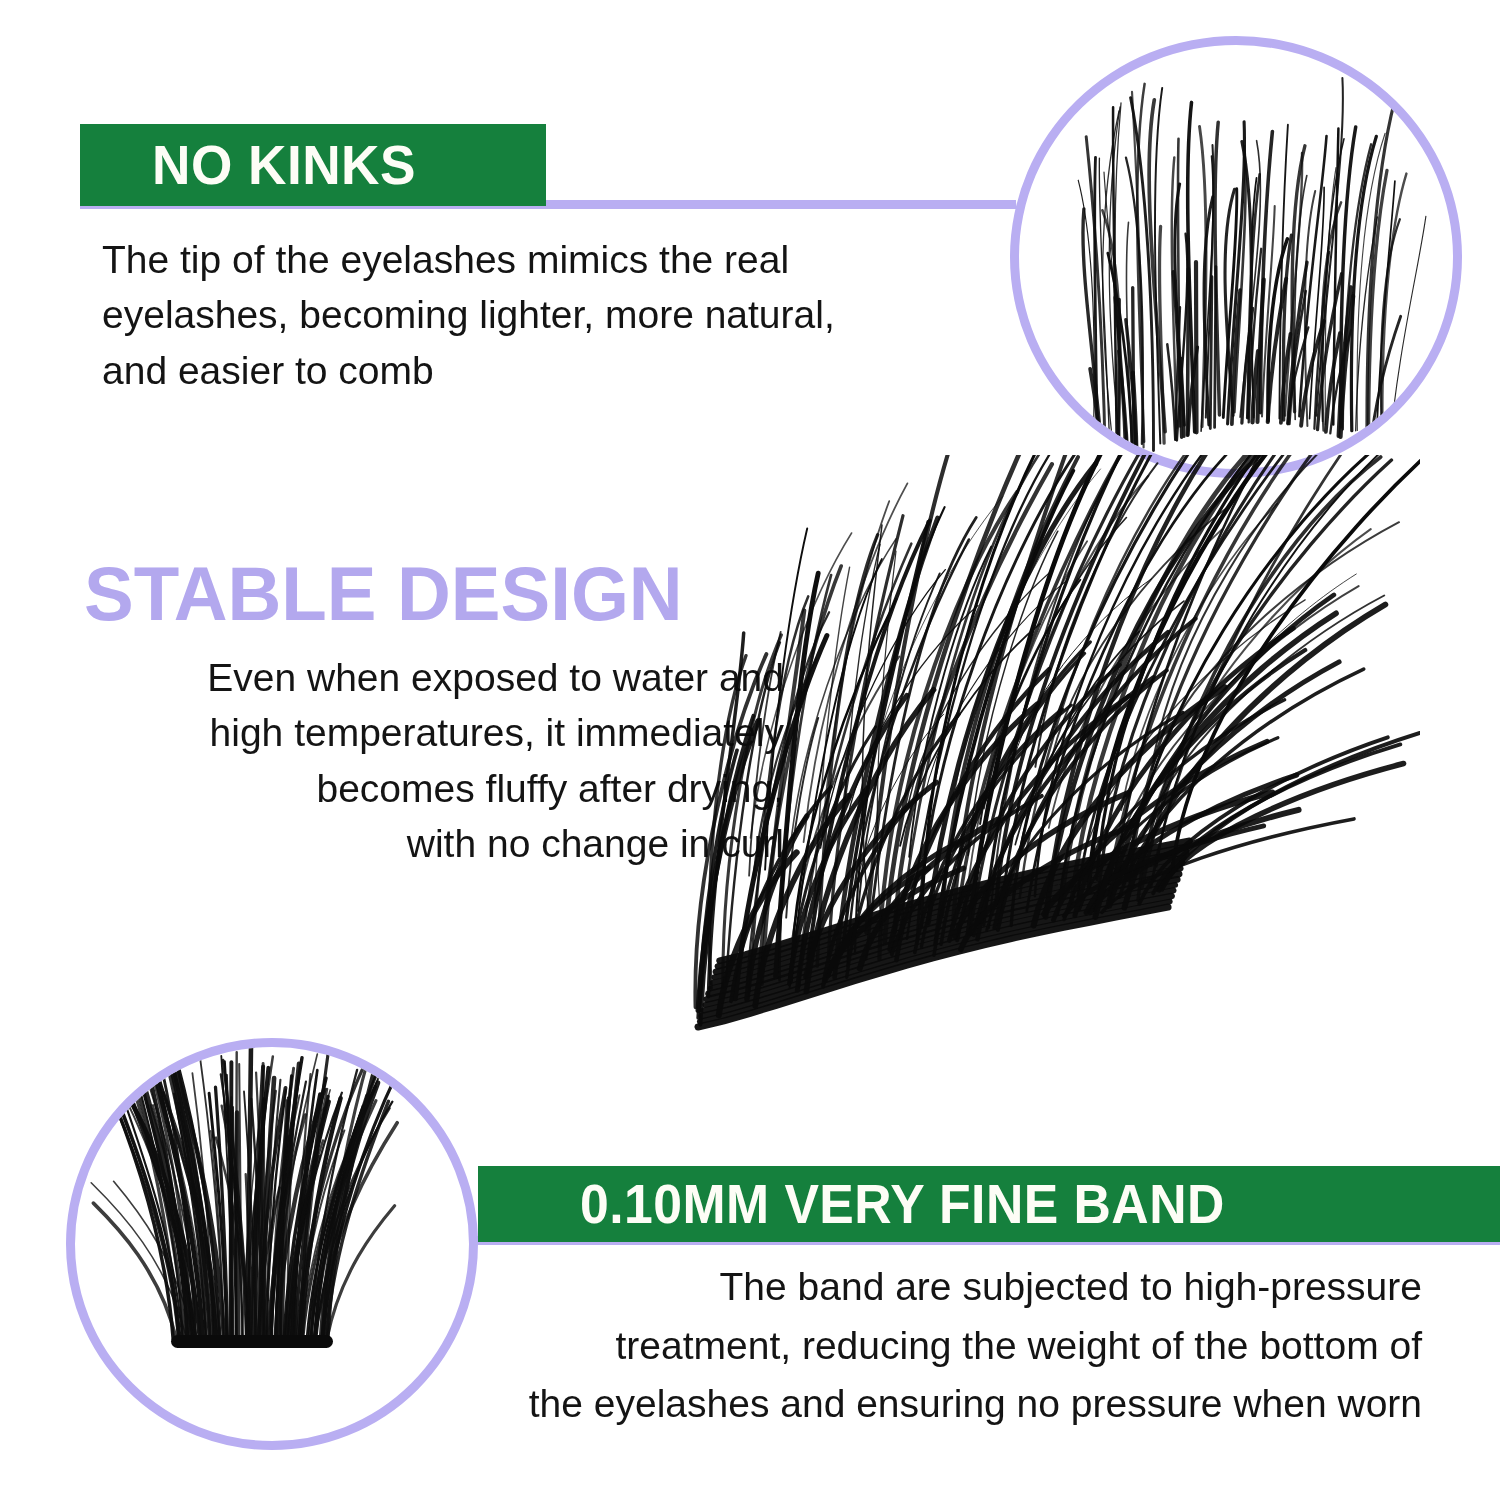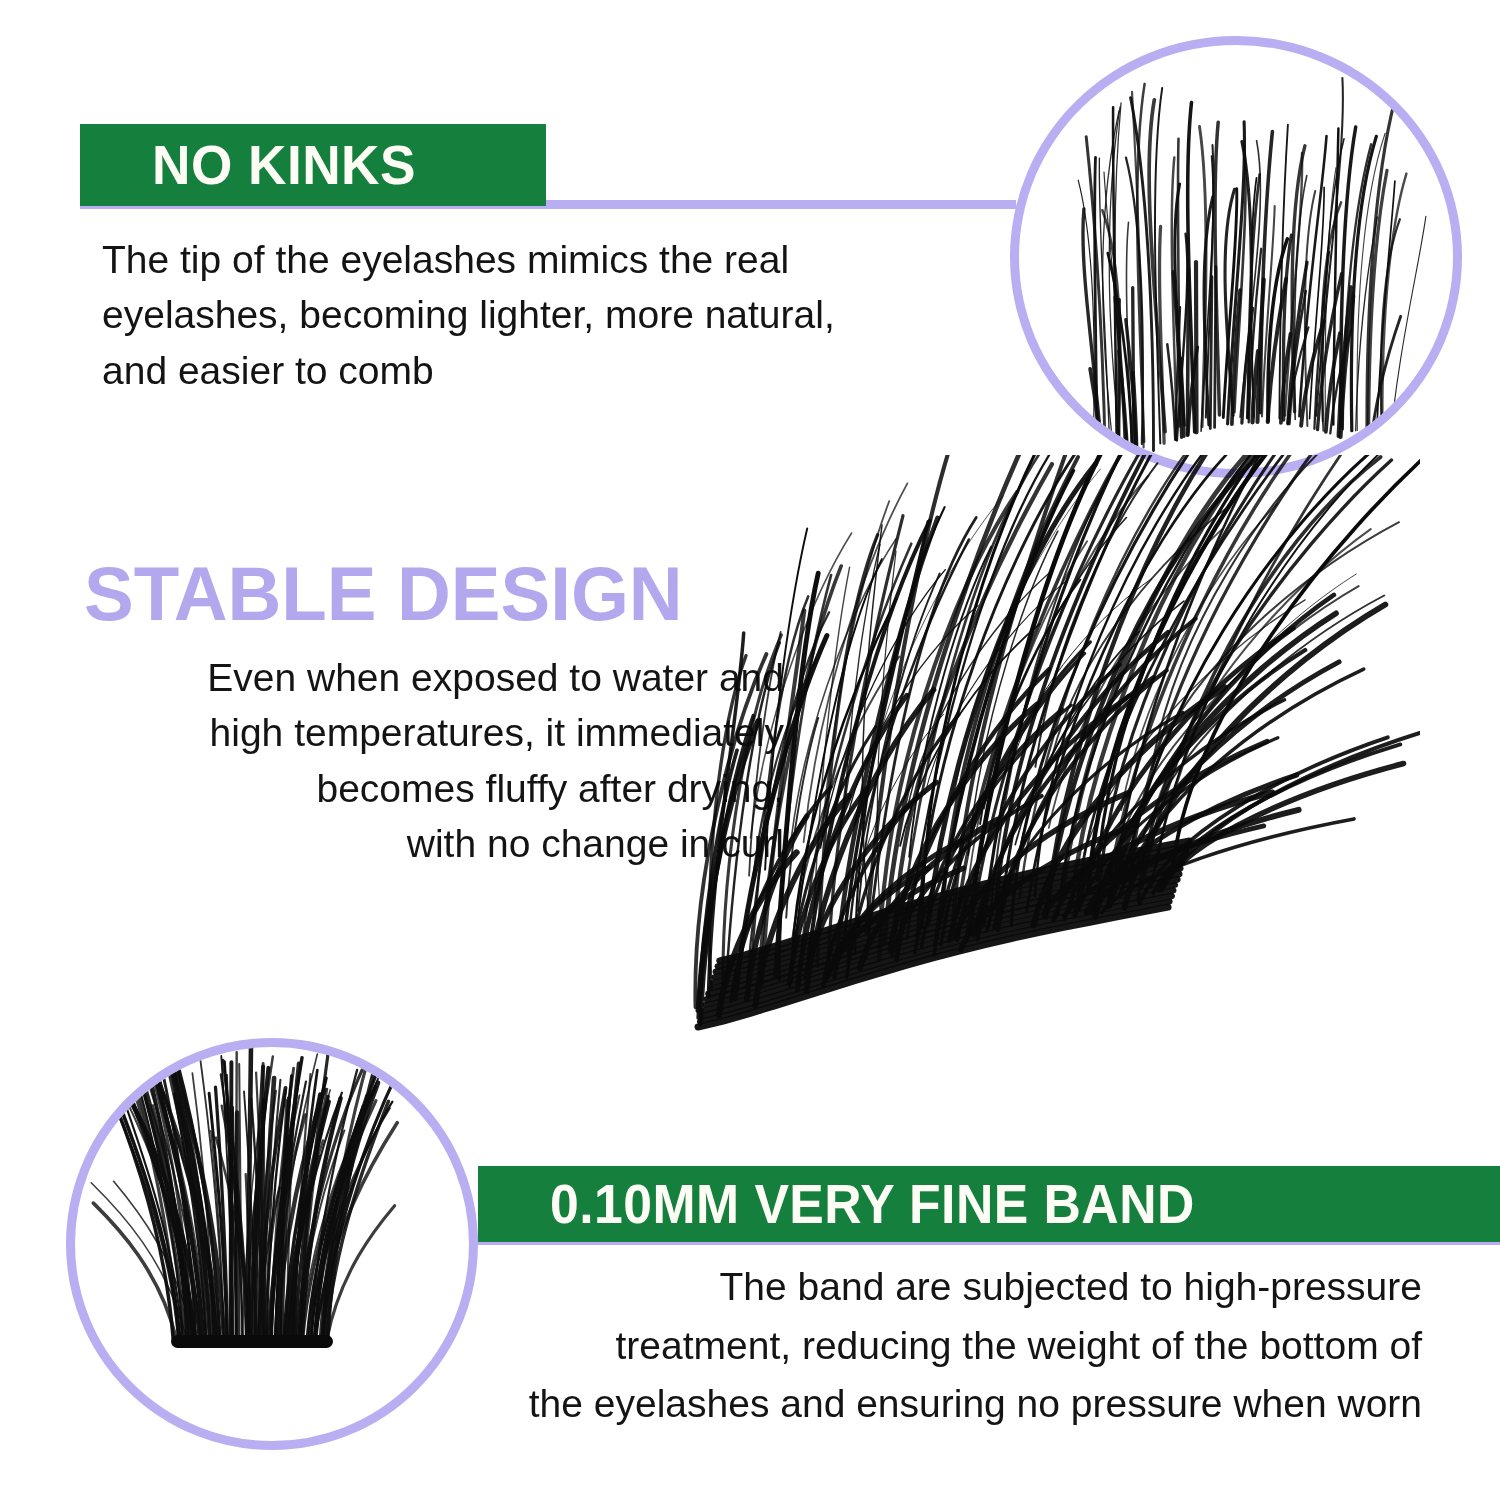--- a/index.html
+++ b/index.html
@@ -45,21 +45,21 @@
     font-size: 56px;
     transform: scaleX(0.95);
     transform-origin: left center;
   }
 
   #banner-fine-band {
     left: 478px;
     top: 1166px;
     width: 1022px;
     height: 76px;
-    padding-left: 72px;
+    padding-left: 102px;
   }
   #banner-fine-band .banner-text {
     font-size: 55px;
     transform: scaleX(0.94);
     transform-origin: left center;
   }
 
   
   .rule {
     position: absolute;

